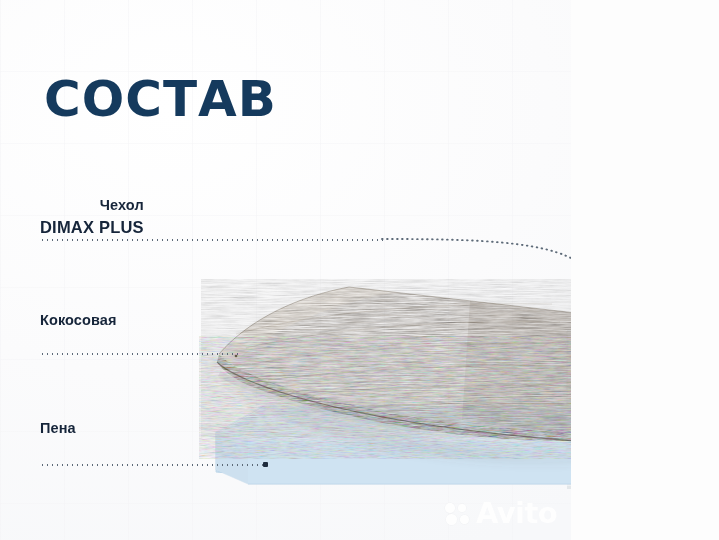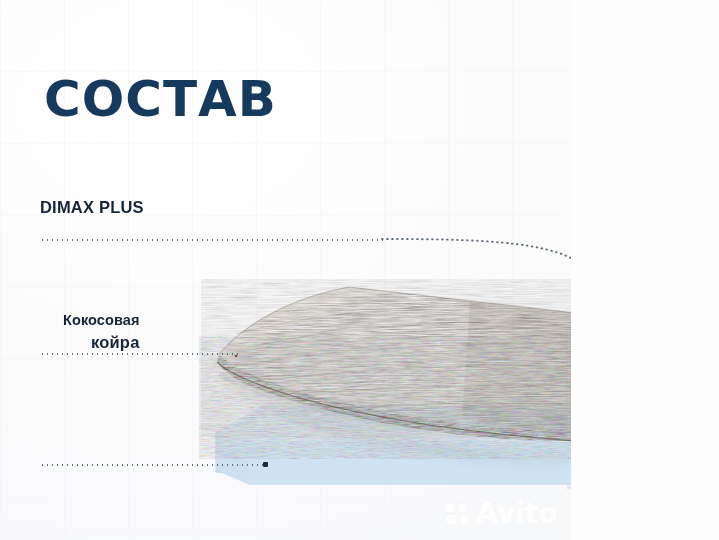--- a/index.html
+++ b/index.html
@@ -31,21 +31,21 @@
   .callout{position:absolute;left:40px;}
   .callout .l1{
     font-size:14.5px;font-weight:700;color:#16253a;line-height:1.35;
     letter-spacing:.1px;white-space:nowrap;
   }
   .callout .l2{
     font-size:16.5px;font-weight:700;color:#16253a;line-height:1.35;
     letter-spacing:.2px;white-space:nowrap;
   }
   #co-cover{top:196px;}
-  #co-coir{top:311px;margin-left:23px;}
+  #co-coir{top:311px;}
   #co-foam{top:419px;}
 
   
   .leader{
     position:absolute;height:2px;
     background-image:radial-gradient(circle, #5d6a78 0.9px, rgba(0,0,0,0) 1.1px);
     background-size:5px 2px;background-repeat:repeat-x;
     background-position:0 center;
   }
   #leader-cover{left:40px;top:239px;width:345px;}
@@ -242,35 +242,36 @@
 
       <circle cx="236" cy="356" r="1.3" fill="#3c2d18" opacity=".7"></circle>
     </g>
 
     <path d="M219 374 C 260 396, 340 418, 420 430" fill="none" stroke="rgba(120,125,130,.10)" stroke-width="6"></path>
   </svg>
 
   <div class="title">СОСТАВ</div>
 
   <div class="callout" id="co-cover">
+    <div class="l1">Чехол</div>
     <div class="l2">DIMAX PLUS</div>
   </div>
   <div class="leader" id="leader-cover"></div>
   <svg id="elbow" viewBox="0 0 230 130" aria-hidden="true">
     <path d="M2 11 C 120 11, 210 14, 215 60 L 215 118" fill="none" stroke="#5d6a78" stroke-width="1.9" stroke-linecap="round" stroke-dasharray="0.6 4.4"></path>
   </svg>
   <div class="dot-end" id="dot-cover"></div>
 
   <div class="callout" id="co-coir">
     <div class="l1">Кокосовая</div>
-    <div class="l2">койра</div>
   </div>
   <div class="leader" id="leader-coir"></div>
 
   <div class="callout" id="co-foam">
+    <div class="l1">Пена</div>
   </div>
   <div class="leader" id="leader-foam"></div>
   <div class="dot-end" id="dot-foam"></div>
 
   <div class="brand-badge">
     <span>DIMAX</span>
   </div>
 
   <div class="watermark">
     <span class="wm-dots">

